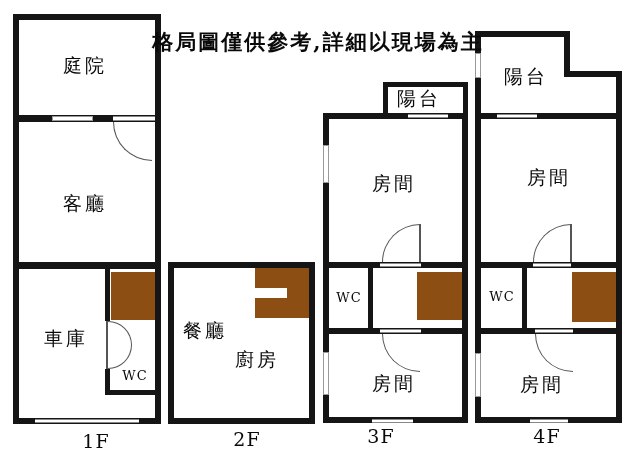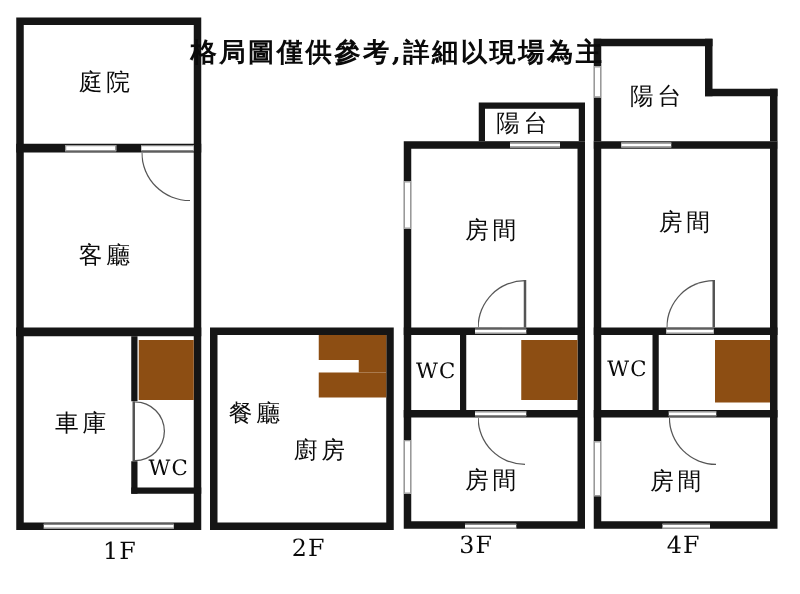--- a/index.html
+++ b/index.html
@@ -11,21 +11,21 @@
   }
   .wall  { position: absolute; background: var(--wall); }
   .box   { position: absolute; background: #fff; border: 6px solid var(--wall); }
   .box5  { position: absolute; background: #fff; border: 5px solid var(--wall); }
   .stairs{ position: absolute; background: var(--stairs); }
   .opening { position: absolute; background:#fff; border-top:1px solid #888; border-bottom:1px solid #888; }
   .window  { position: absolute; background:#fff; border:1px solid #999; }
   .cl { position: absolute; transform: translate(-50%,-50%); color:#0a0a0a;
         font-weight:normal; white-space:nowrap; }
   .room  { font-size:19px; letter-spacing:3px; }
-  .wc    { font-size:17px; letter-spacing:1px; }
+  .wc    { font-size:13px; letter-spacing:1px; }
   .floorlab { font-size:19px; letter-spacing:1px; }
   .disclaimer { font-size:21px; letter-spacing:2px; font-weight:bold; }
   .arc { position:absolute; }
   .arcA { border-left:1.5px solid var(--door); border-bottom:1.5px solid var(--door);
           border-bottom-left-radius:100% 100%; }
   .arcB { border-left:1.5px solid var(--door); border-top:1.5px solid var(--door);
           border-top-left-radius:100% 100%; }
   .arcSemi { border:1.5px solid var(--door); border-left:none;
           border-radius:0 100% 100% 0 / 0 50% 50% 0; }
   .leaf { position:absolute; background: var(--door); }

